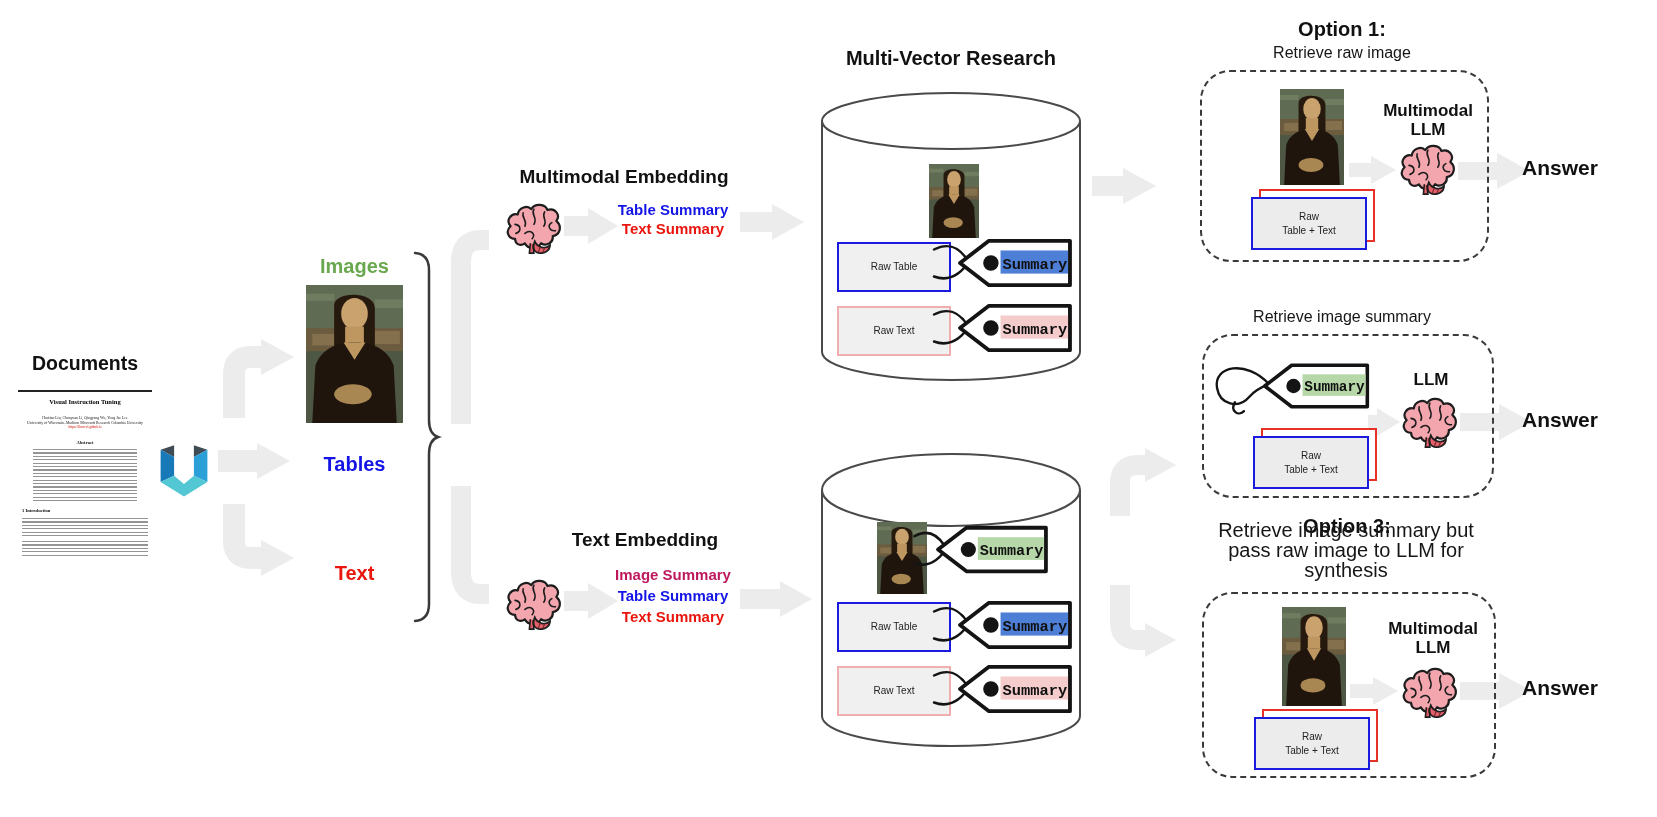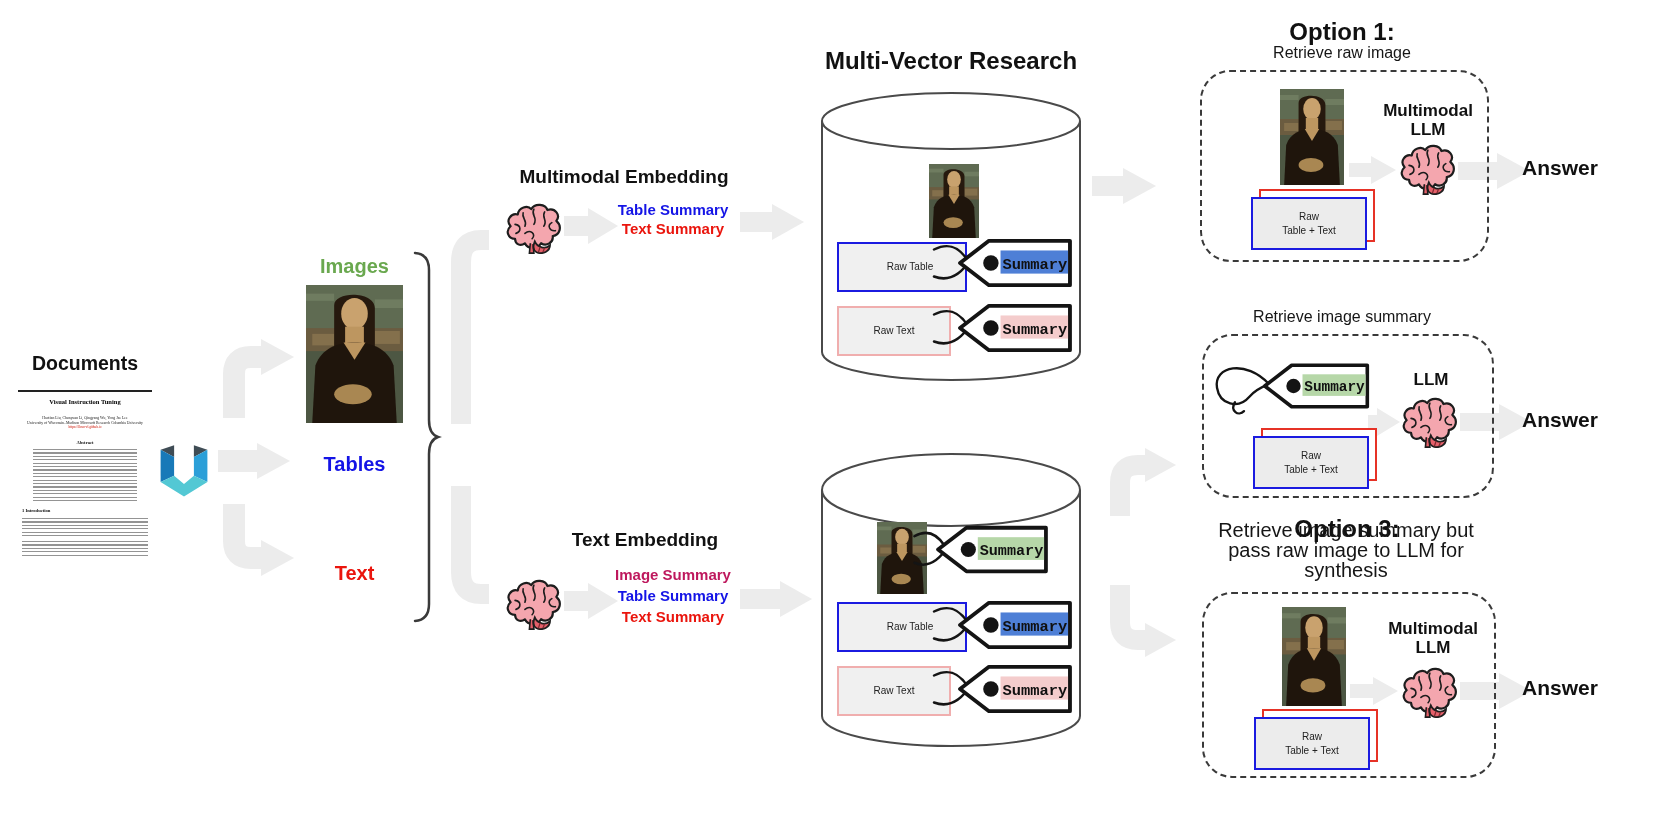--- a/index.html
+++ b/index.html
@@ -1,37 +1,37 @@
 <!DOCTYPE html>
 <html><head>
 <meta charset="utf-8">
 <style>
   html,body{margin:0;padding:0;background:#fff;}
   #canvas{position:relative;width:1657px;height:817px;background:#fff;overflow:hidden;
           font-family:"Liberation Sans",sans-serif;color:#111;}
   .abs{position:absolute;}
   svg.abs{overflow:visible;}
   
-  .h1{font-weight:bold;font-size:24px;text-align:center;color:#111;}
+  .h1{font-weight:bold;font-size:20px;text-align:center;color:#111;}
   .sub{font-size:15.5px;text-align:center;color:#161616;}
   .big-label{font-weight:bold;font-size:20px;text-align:center;}
   .outs{font-weight:bold;font-size:15px;text-align:center;}
   .c-blue{color:#1414E6;}
   .c-red{color:#EA150D;}
   .c-green{color:#6AA84F;}
   .c-lgreen{color:#be185d;}
   .answer{font-weight:bold;font-size:21px;color:#111;}
   .llmlbl{position:absolute;text-align:center;font-weight:bold;font-size:17px;line-height:19px;color:#111;}
   .llmlbl span{display:block;}
   
   .dashbox{position:absolute;border:2px dashed #3a3a3a;border-radius:30px;}
   
   .rawbox{position:absolute;background:#f0f0f0;display:flex;align-items:center;justify-content:center;
           text-align:center;font-size:10px;line-height:1.35;color:#222;}
-  .b-blue{border:2px solid #1B1BE0;padding-left:16px;}
+  .b-blue{border:2px solid #1B1BE0;}
   .b-pink{border:2px solid #F0AEAE;}
   .stack-blue{border:2.5px solid #1B1BE0;background:#ececec;z-index:3;}
   .stack-red{position:absolute;border:2.5px solid #E63226;background:transparent;z-index:2;}
   
   svg.tag{position:absolute;overflow:visible;}
   .tagbody{fill:#fff;stroke:#141414;stroke-width:4;stroke-linejoin:round;}
   .taghole{fill:#141414;}
   .tagstring{fill:none;stroke:#141414;stroke-width:2.6;stroke-linecap:round;}
   .tag text{font-family:"Liberation Mono","DejaVu Sans Mono",monospace;font-weight:bold;font-size:16px;fill:#101010;}
   

